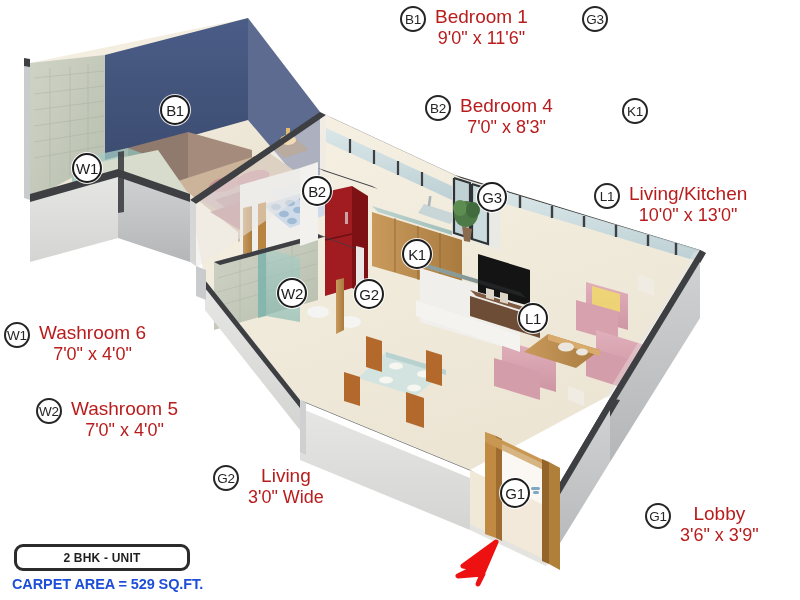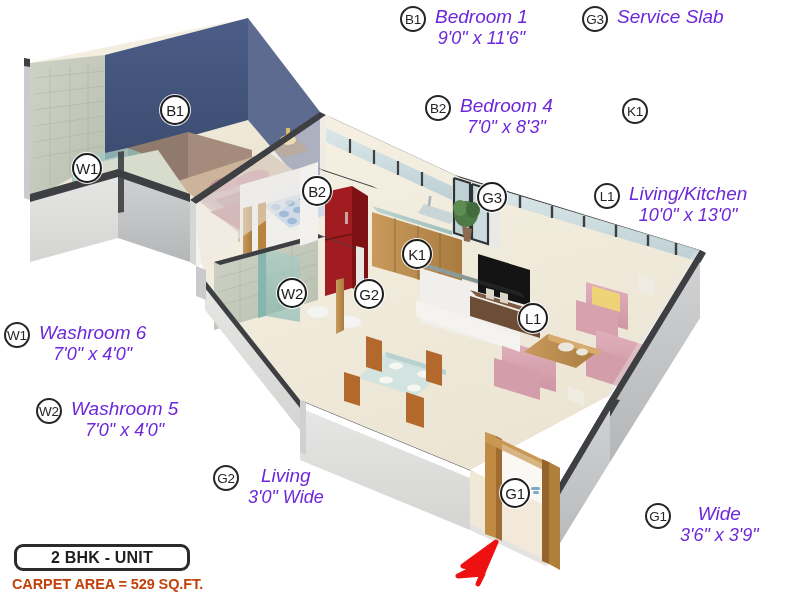--- a/index.html
+++ b/index.html
@@ -32,23 +32,22 @@
     font-size: 13.5px;
     font-weight: 400;
     display: flex;
     align-items: center;
     justify-content: center;
     box-sizing: border-box;
     letter-spacing: -0.2px;
   }
   .legend .ltext {
     margin-left: 9px;
-    color: #6d28d9;
+    color: #b91c1c;
     line-height: 1.18;
-    font-style: italic;
   }
   .legend .lname {
     font-size: 19px;
     display: block;
   }
   .legend .ldim {
     font-size: 18px;
     display: block;
     text-align: center;
   }
@@ -59,31 +58,31 @@
     position: absolute;
     left: 14px; top: 544px;
     width: 176px; height: 27px;
     border: 3.5px solid #2b2b2b;
     border-radius: 9px;
     box-sizing: border-box;
     display: flex; align-items: center; justify-content: center;
     background: #fff;
   }
   #unit-badge span {
-    font-size: 16px;
+    font-size: 12px;
     font-weight: bold;
     color: #1f1f1f;
     letter-spacing: 0.2px;
   }
   #carpet-area {
     position: absolute;
     left: 12px; top: 576px;
     font-size: 14.5px;
     font-weight: bold;
-    color: #c2410c;
+    color: #1d4ed8;
     letter-spacing: -0.1px;
     white-space: nowrap;
   }
 
   
   .plan-marker {
     position: absolute;
     width: 30px; height: 30px;
     margin-left: -15px; margin-top: -15px;
     border-radius: 50%;
@@ -434,23 +433,20 @@
 <div id="legend-layer">
       <div class="legend center-name" style="left: 400px; top: 6px;">
         <div class="marker">B1</div>
         <div class="ltext">
           <span class="lname">Bedroom 1</span>
           <span class="ldim">9'0" x 11'6"</span>
         </div>
       </div>
       <div class="legend center-name" style="left: 582px; top: 6px;">
         <div class="marker">G3</div>
-        <div class="ltext">
-          <span class="lname">Service Slab</span>
-        </div>
       </div>
       <div class="legend center-name" style="left: 425px; top: 95px;">
         <div class="marker">B2</div>
         <div class="ltext">
           <span class="lname">Bedroom 4</span>
           <span class="ldim">7'0" x 8'3"</span>
         </div>
       </div>
       <div class="legend center-name" style="left: 622px; top: 98px;">
         <div class="marker">K1</div>
@@ -479,21 +475,21 @@
       <div class="legend center-name" style="left: 213px; top: 465px;">
         <div class="marker">G2</div>
         <div class="ltext">
           <span class="lname">Living</span>
           <span class="ldim">3'0" Wide</span>
         </div>
       </div>
       <div class="legend center-name" style="left: 645px; top: 503px;">
         <div class="marker">G1</div>
         <div class="ltext">
-          <span class="lname">Wide</span>
+          <span class="lname">Lobby</span>
           <span class="ldim">3'6" x 3'9"</span>
         </div>
       </div>
     </div>
 
 <div id="unit-badge">
   <span>2 BHK - UNIT</span>
 </div>
 <div id="carpet-area">CARPET AREA = 529 SQ.FT.</div>
 

